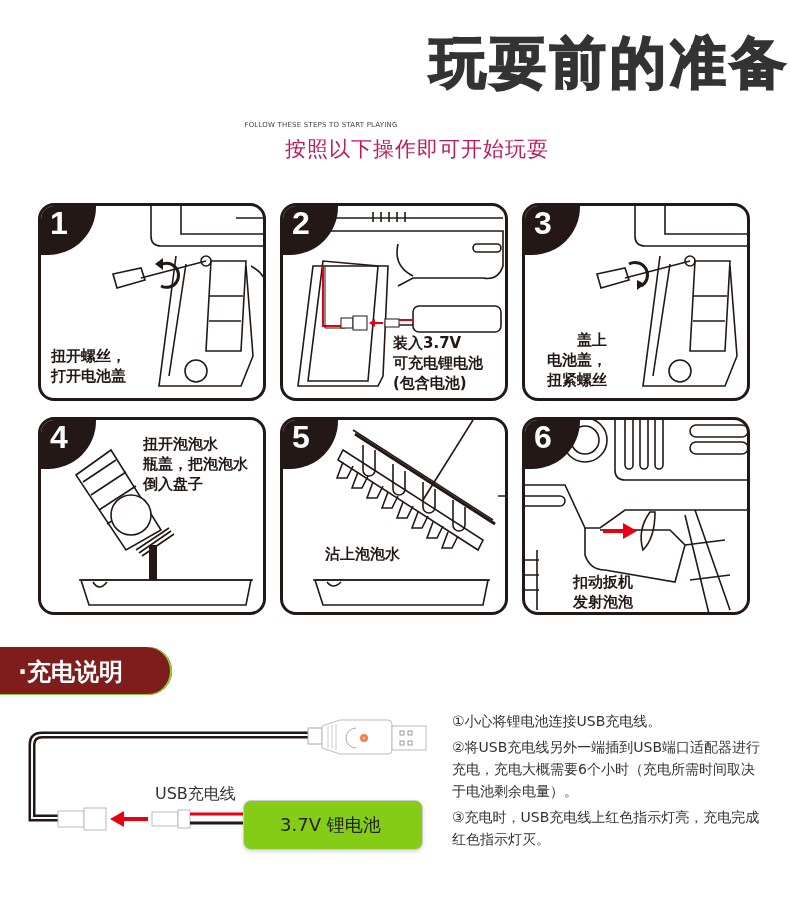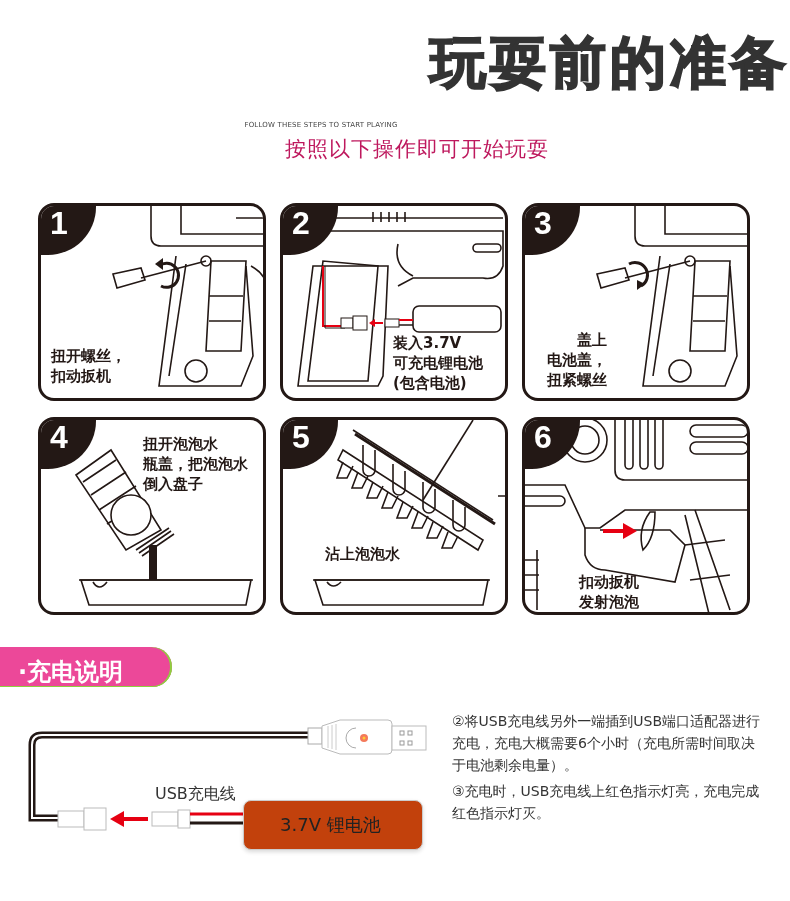--- a/index.html
+++ b/index.html
@@ -5,24 +5,24 @@
   html,body{margin:0;padding:0;background:#fff;}
   body{width:790px;height:901px;position:relative;overflow:hidden;font-family:"DejaVu Sans","Liberation Sans",sans-serif;color:#333;}
   .main-title{position:absolute;left:0;top:26px;width:790px;text-align:right;font-size:56px;font-weight:bold;color:#333;letter-spacing:4px;-webkit-text-stroke:2px #333;}
   .sub-en{position:absolute;left:0;top:121px;width:642px;text-align:center;font-size:7px;color:#444;letter-spacing:0.2px;}
   .sub-cn{position:absolute;left:0;top:135px;width:790px;text-align:center;font-size:21px;color:#be185d;letter-spacing:1px;margin-left:22px;}
   .panel{position:absolute;width:228px;height:198px;border:3px solid #231815;border-radius:16px;overflow:hidden;background:#fff;box-sizing:border-box;}
   .panel svg.art{position:absolute;left:0;top:0;}
   .badge{position:absolute;left:-3px;top:-3px;width:58px;height:52px;background:#231815;border-radius:16px 0 48px 0;}
   .badge-num{position:absolute;left:12px;top:2px;font-size:32px;font-weight:bold;color:#fff;font-family:"Liberation Sans",sans-serif;}
   .cap{position:absolute;font-size:15px;font-weight:bold;color:#231815;line-height:20px;white-space:pre-line;}
-  .section-tab{position:absolute;left:0;top:647px;width:172px;height:40px;background:#ec4899;border-radius:0 26px 26px 0;box-shadow:inset -2px 0 0 #8fcf3f, inset 0 -1px 0 #8fcf3f;}
+  .section-tab{position:absolute;left:0;top:647px;width:172px;height:48px;background:#7f1d1d;border-radius:0 26px 26px 0;box-shadow:inset -2px 0 0 #8fcf3f, inset 0 -1px 0 #8fcf3f;}
   .section-tab span{position:absolute;left:18px;top:9px;font-size:24px;color:#fff;font-weight:bold;}
   .usb-label{position:absolute;left:155px;top:752px;font-size:16px;color:#333;margin-top:32px;}
-  .batt-box{position:absolute;left:243px;top:800px;width:178px;height:48px;border:1px solid #ccc;border-radius:8px;background:#c2410c;box-shadow:0 2px 4px rgba(0,0,0,0.15);}
+  .batt-box{position:absolute;left:243px;top:800px;width:178px;height:48px;border:1px solid #ccc;border-radius:8px;background:#84cc16;box-shadow:0 2px 4px rgba(0,0,0,0.15);}
   .batt-box span{position:absolute;left:36px;top:12px;font-size:18px;color:#222;}
   .notes{position:absolute;left:452px;top:710px;width:310px;font-size:14px;color:#333;line-height:22px;}
   .notes p{margin:0 0 4px 0;}
 </style>
 </head>
 <body>
 
 <div class="main-title">玩耍前的准备</div>
 <div class="sub-en">FOLLOW THESE STEPS TO START PLAYING</div>
 <div class="sub-cn">按照以下操作即可开始玩耍</div>
@@ -43,21 +43,21 @@
       <path d="M72 68 L100 62 L104 74 L76 82 Z"></path>
       <path d="M210 60 Q228 70 228 90"></path>
     </g>
     <path d="M118 60 A12 12 0 1 1 120 80" fill="none" stroke="#231815" stroke-width="3"></path>
     <path d="M114 58 L122 52 L122 64 Z" fill="#231815"></path>
   </svg>
   <div class="badge">
       <span class="badge-num">1</span>
     </div>
   <div class="cap" style="left:10px;top:140px;">扭开螺丝，
-扣动扳机</div>
+打开电池盖</div>
 </div>
 
 <div class="panel" style="left:280px;top:203px;">
   <svg class="art" width="228" height="198">
     <g fill="none" stroke="#231815" stroke-width="1.6">
       <path d="M40 12 H220"></path>
       <path d="M40 25 H220 V60 Q215 75 200 72 H130 L115 80"></path>
       <path d="M90 6 v10 M98 6 v10 M106 6 v10 M114 6 v10 M122 6 v10"></path>
       <path d="M115 38 Q110 60 130 70"></path>
       <path d="M30 60 L15 180 H95 L100 170 L105 60 Z"></path>
@@ -169,21 +169,21 @@
       <path d="M160 95 L185 198 M170 90 L205 190"></path>
       <path d="M160 125 L200 120 M165 160 L205 155"></path>
       <path d="M12 130 v60 M0 140 h14 M0 155 h14 M0 170 h14"></path>
     </g>
     <path d="M78 111 H100" stroke="#e60012" stroke-width="4"></path>
     <path d="M112 111 L98 103 L98 119 Z" fill="#e60012"></path>
   </svg>
   <div class="badge">
       <span class="badge-num">6</span>
     </div>
-  <div class="cap" style="left:54px;top:152px;">扣动扳机
+  <div class="cap" style="left:48px;top:152px;">扣动扳机
 发射泡泡</div>
 </div>
 
 <div class="section-tab">
   <span>·充电说明</span>
 </div>
 
 <svg style="position:absolute;left:0;top:700px;" width="450" height="170">
 
   <path d="M310 35 H42 Q32 35 32 45 V118 H60" fill="none" stroke="#231815" stroke-width="7"></path>
@@ -212,15 +212,16 @@
   <path d="M190 114 H245" stroke="#e60012" stroke-width="3"></path>
   <path d="M190 123 H245" stroke="#231815" stroke-width="3"></path>
 </svg>
 
 <div class="usb-label">USB充电线</div>
 <div class="batt-box">
   <span>3.7V 锂电池</span>
 </div>
 
 <div class="notes">
+  <p>①小心将锂电池连接USB充电线。</p>
   <p>②将USB充电线另外一端插到USB端口适配器进行充电，充电大概需要6个小时（充电所需时间取决于电池剩余电量）。</p>
   <p>③充电时，USB充电线上红色指示灯亮，充电完成红色指示灯灭。</p>
 </div>
 
 </body></html>

